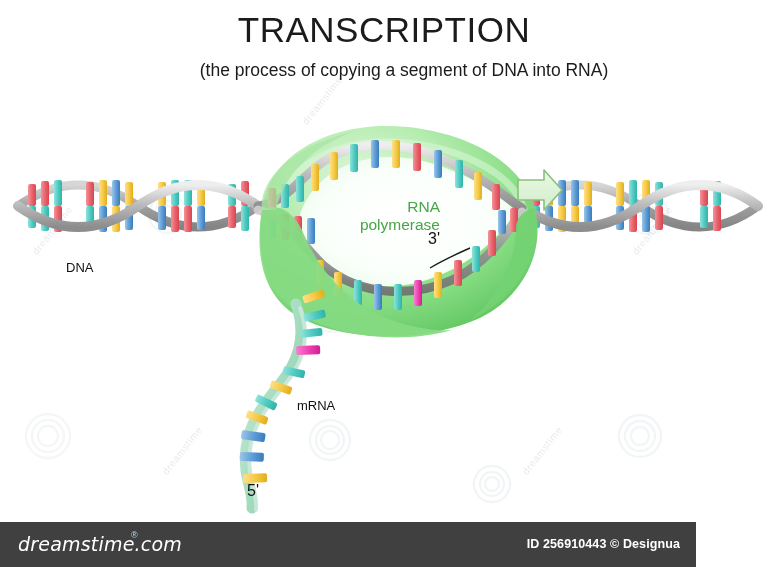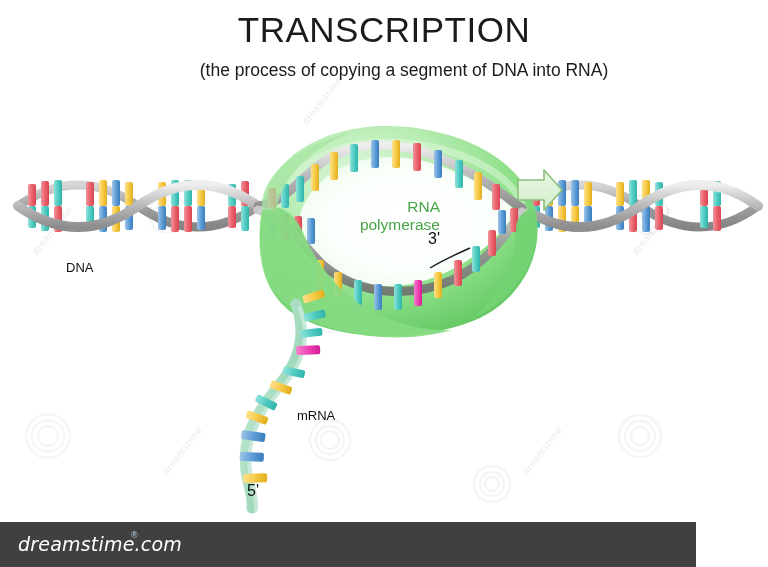--- a/index.html
+++ b/index.html
@@ -317,29 +317,30 @@
 
     <div class="lbl" style="left:66px;top:142px;">DNA</div>
 
     <div class="lbl green" style="left:336px;top:80px;width:104px;">
       <span>RNA</span><br>
       <span>polymerase</span>
     </div>
 
     <div class="lbl prime" style="left:428px;top:112px;">3'</div>
 
-    <div class="lbl" style="left:297px;top:290px;">mRNA</div>
+    <div class="lbl" style="left:297px;top:280px;">mRNA</div>
 
     <div class="lbl prime" style="left:247px;top:364px;">5'</div>
   </div>
 
   <div class="wm-txt" style="left:30px;top:250px;">dreamstime</div>
   <div class="wm-txt" style="left:300px;top:120px;">dreamstime</div>
   <div class="wm-txt" style="left:630px;top:250px;">dreamstime</div>
   <div class="wm-txt" style="left:160px;top:470px;">dreamstime</div>
   <div class="wm-txt" style="left:520px;top:470px;">dreamstime</div>
 
   <div id="footer">
     <div class="ds-logo">dreamstime.com</div>
     <div class="ds-reg">®</div>
+    <div class="ds-id">ID 256910443 © Designua</div>
   </div>
 
 </div>
 
 </body></html>

